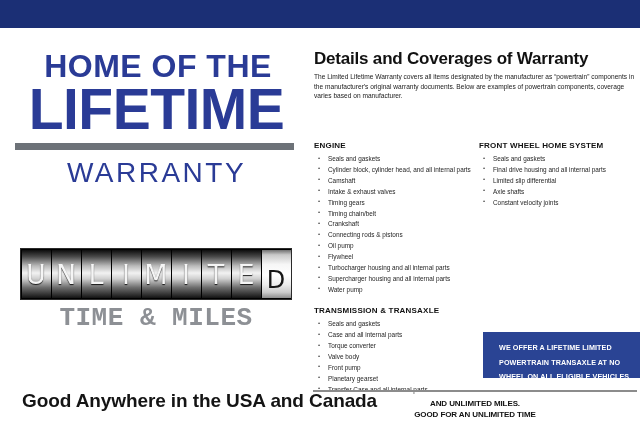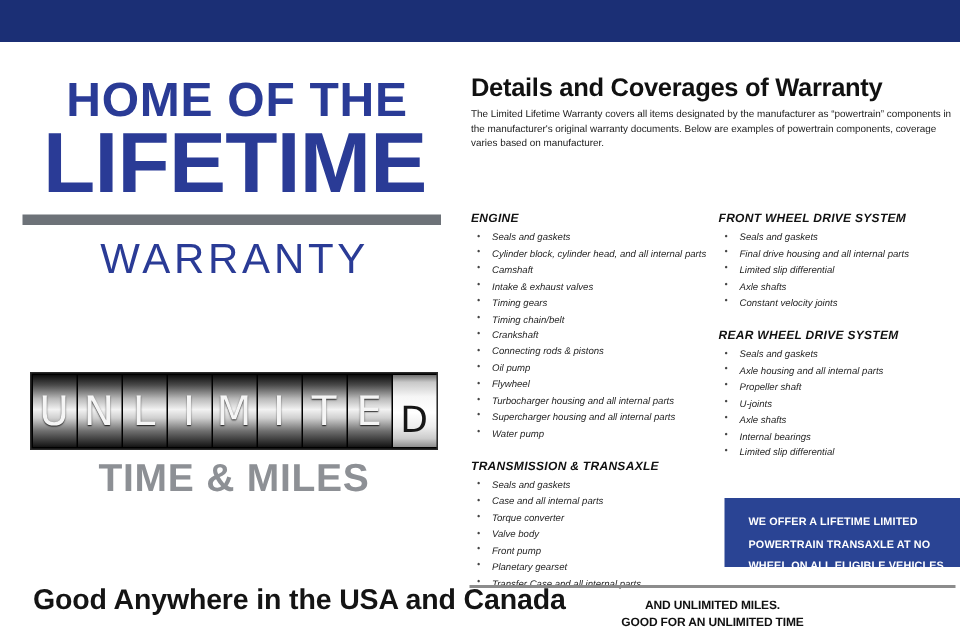--- a/index.html
+++ b/index.html
@@ -132,20 +132,21 @@
     position: absolute;
     left: 20px; top: 276px;
     width: 272px;
     text-align: center;
     font-size: 26px;
     line-height: 28px;
     font-weight: bold;
     letter-spacing: 0.5px;
     color: #8d9095;
     white-space: nowrap;
+    font-family: Liberation Mono, monospace;
   }
   .good-anywhere {
     position: absolute;
     left: 22px; top: 362px;
     font-size: 19px;
     line-height: 22px;
     font-weight: bold;
     color: #141414;
     letter-spacing: -0.1px;
     white-space: nowrap;
@@ -180,21 +181,21 @@
   .spec-col-left {
     position: absolute;
     left: 4px; top: 112px;
     width: 160px;
   }
   .spec-col-right {
     position: absolute;
     left: 169px; top: 112px;
     width: 160px;
   }
-  .spec-block { margin-bottom: 11px; font-style: italic; }
+  .spec-block { margin-bottom: 11px; }
   .spec-heading {
     font-size: 8px;
     line-height: 11px;
     font-weight: bold;
     color: #111111;
     letter-spacing: 0.2px;
     margin-bottom: 3px;
     white-space: nowrap;
   }
   .spec-list {
@@ -321,41 +322,29 @@
             <li>Torque converter</li>
             <li>Valve body</li>
             <li>Front pump</li>
             <li>Planetary gearset</li>
             <li>Transfer Case and all internal parts</li>
           </ul>
         </div>
       </div>
     <div class="spec-col-right">
         <div class="spec-block">
-          <div class="spec-heading">FRONT WHEEL DRIVE SYSTEM</div>
+          <div class="spec-heading">FRONT WHEEL HOME SYSTEM</div>
           <ul class="spec-list">
             <li>Seals and gaskets</li>
             <li>Final drive housing and all internal parts</li>
             <li>Limited slip differential</li>
             <li>Axle shafts</li>
             <li>Constant velocity joints</li>
           </ul>
         </div>
-        <div class="spec-block">
-          <div class="spec-heading">REAR WHEEL DRIVE SYSTEM</div>
-          <ul class="spec-list">
-            <li>Seals and gaskets</li>
-            <li>Axle housing and all internal parts</li>
-            <li>Propeller shaft</li>
-            <li>U-joints</li>
-            <li>Axle shafts</li>
-            <li>Internal bearings</li>
-            <li>Limited slip differential</li>
-          </ul>
-        </div>
       </div>
 
     <div class="callout">
       <p>WE OFFER A LIFETIME LIMITED</p>
       <p>POWERTRAIN TRANSAXLE AT NO</p>
       <p>WHEEL ON ALL ELIGIBLE VEHICLES.</p>
     </div>
 
     <div class="bottom-rule"></div>
 

